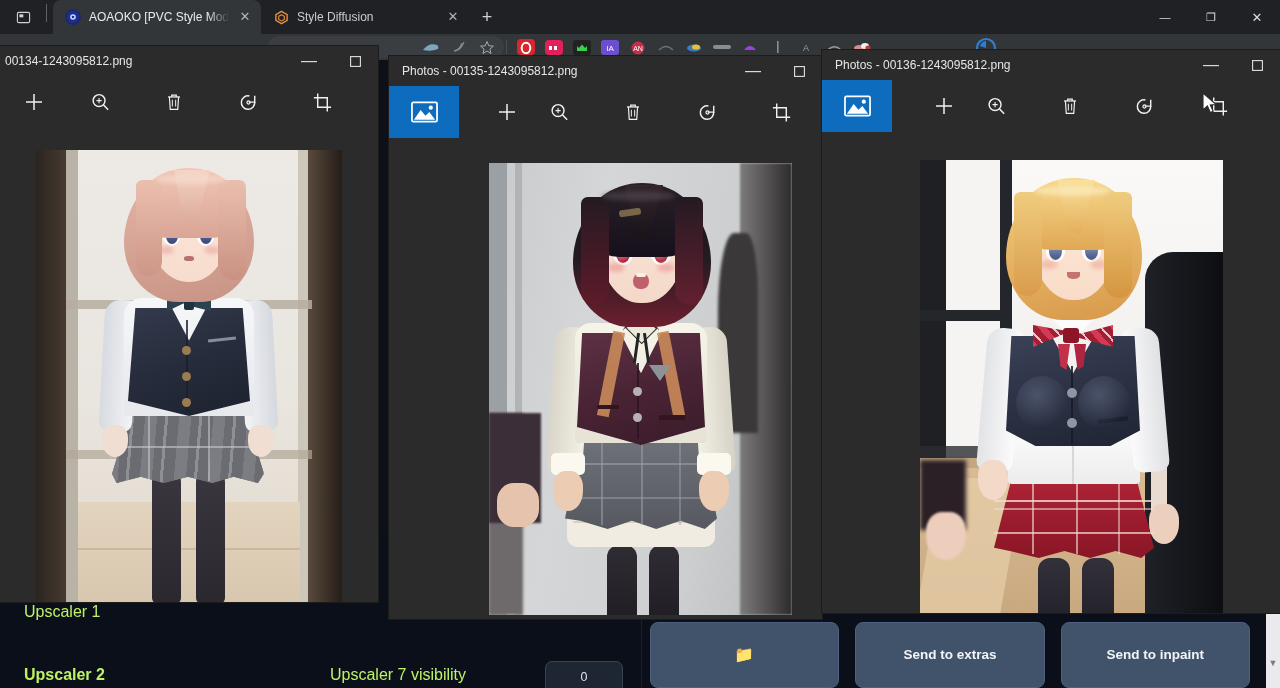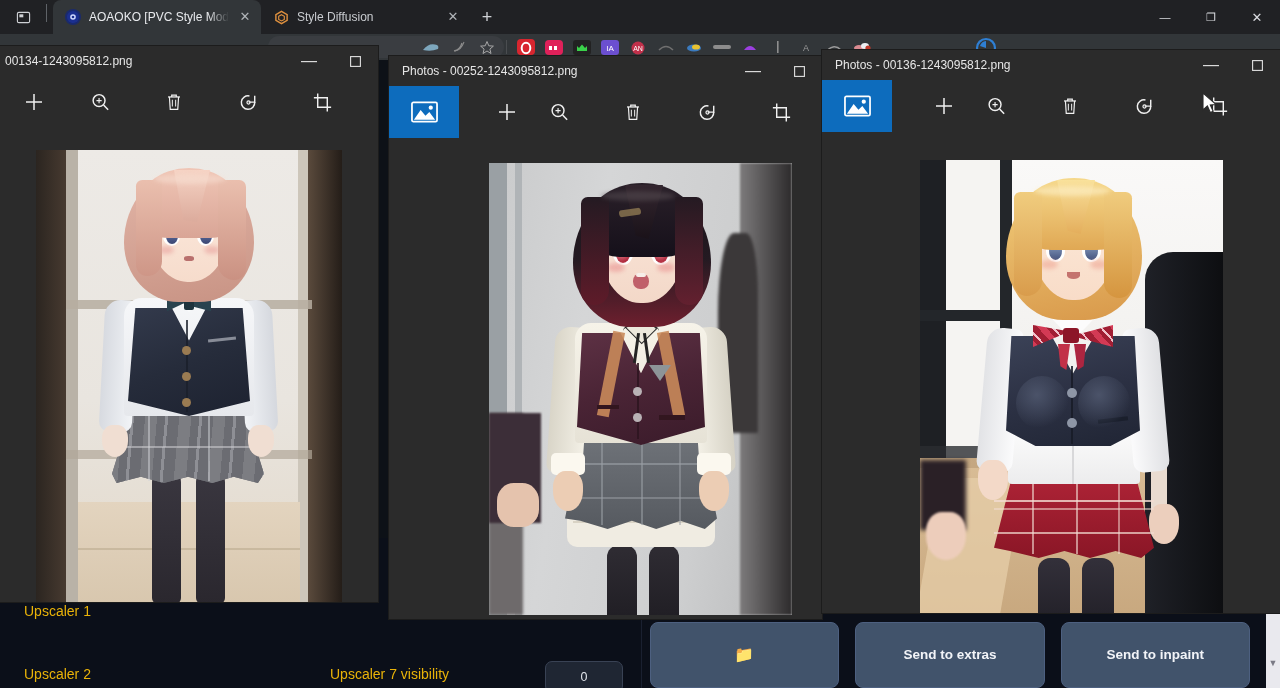--- a/index.html
+++ b/index.html
@@ -64,30 +64,30 @@
   .ext-row { position: absolute; left: 418px; top: 34px; height: 26px; display:flex; align-items:center; gap: 2px; }
   .exticon { width: 26px; height: 22px; display:flex; align-items:center; justify-content:center; }
   .ext-sep { width:1px; height: 14px; background:#4a4d50; margin: 0 4px; }
 
   
   .sd-ui {
     position: absolute; left: 0; top: 60px; width: 1280px; height: 628px;
     background: #0b0f19;
     overflow: hidden;
   }
-  .sd-label { font-size: 14px; color: #eab308; font-family:"Liberation Sans",sans-serif; }
+  .sd-label { font-size: 16px; color: #bef264; font-family:"Liberation Sans",sans-serif; }
   .sd-dropdown {
     position: absolute; left: 22px; top: 562px; width: 608px; height: 35px;
     background: #1f2633; border: 1px solid #394254; border-radius: 7px;
     display:flex; align-items:center; padding: 0 12px;
     font-size: 12.5px; color: #e4e7ed;
   }
   .sd-dropdown .caret { position:absolute; right: 12px; color:#9aa2b1; font-size: 9px; }
   .lbl-ups1 { position: absolute; left: 24px; top: 543px; }
-  .lbl-ups2 { position: absolute; left: 24px; top: 606px; }
+  .lbl-ups2 { position: absolute; left: 24px; top: 606px; font-weight: bold; }
   .lbl-ups2vis { position: absolute; left: 330px; top: 606px; }
   .sd-numbox {
     position: absolute; left: 545px; top: 601px; width: 78px; height: 32px;
     background: #1f2633; border: 1px solid #394254; border-radius: 7px;
     display:flex; align-items:center; justify-content:center;
     font-size: 12.5px; color: #dfe3ea;
   }
   .sd-btnrow { position: absolute; left: 650px; top: 562px; width: 600px; height: 66px; display:flex; gap: 16px; }
   .sd-btn {
     flex: 1 1 0; background: #41536b; border: 1px solid #4d6080; border-radius: 8px;
@@ -438,21 +438,21 @@
           <div style="position:absolute;left:100px;top:30px;width:26px;height:96px;background:linear-gradient(180deg,#eabfae,#ce9687);border-radius:10px 0 24px 18px;"></div>
           <div style="position:absolute;left:182px;top:30px;width:28px;height:100px;background:linear-gradient(180deg,#eabfae,#ca9182);border-radius:0 10px 18px 24px;"></div>
           <div style="position:absolute;left:118px;top:24px;width:72px;height:10px;background:#f7e0d3;opacity:.55;border-radius:50%;filter:blur(2px);"></div>
         </div>
       </div>
     </div>
   </div>
 
   <div class="photo-win" style="left:389px; top:56px; width:433px; height:563px;">
     <div class="pw-title">
-      <div class="pw-title-text">Photos - 00252-1243095812.png</div>
+      <div class="pw-title-text">Photos - 00135-1243095812.png</div>
       <div class="pw-ctl" style="right:0;">
         <div class="pw-ctl-btn">—</div>
         <div class="pw-ctl-btn">
           <svg width="11" height="11" viewBox="0 0 11 11">
               <rect x="0.6" y="0.6" width="9.8" height="9.8" fill="none" stroke="#e0e0e0" stroke-width="1.1"></rect>
             </svg>
         </div>
       </div>
     </div>
 

